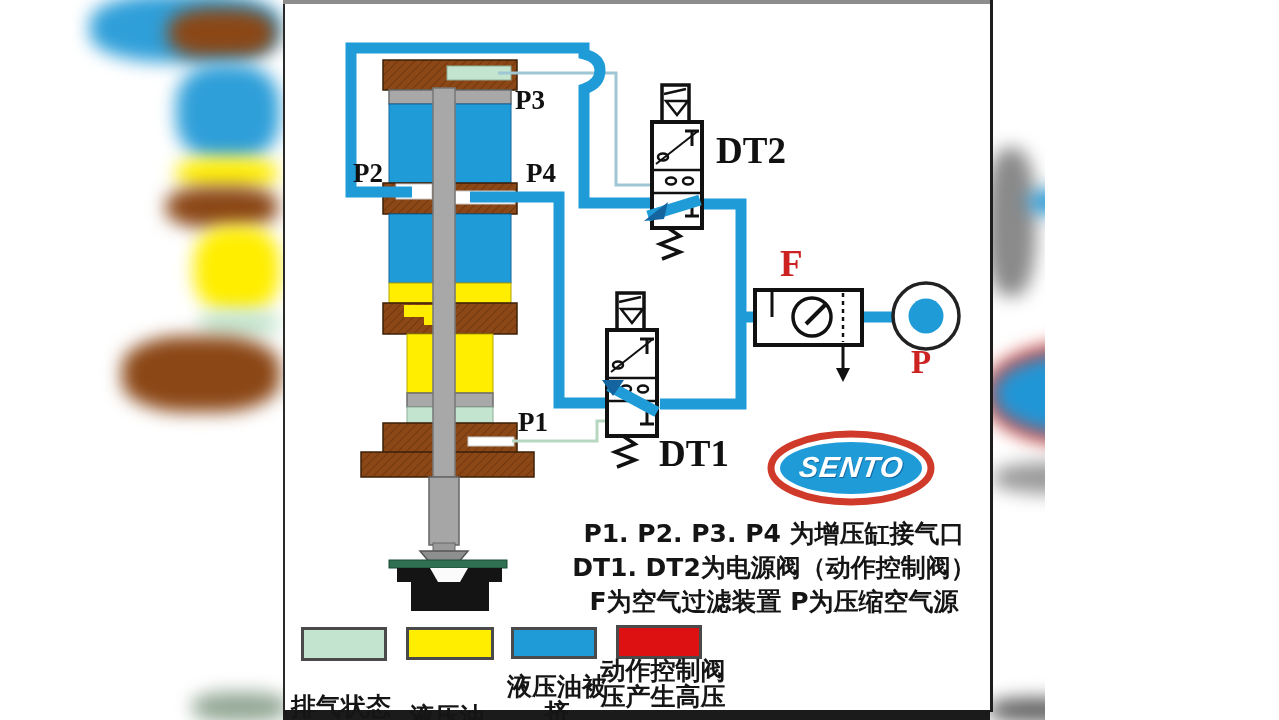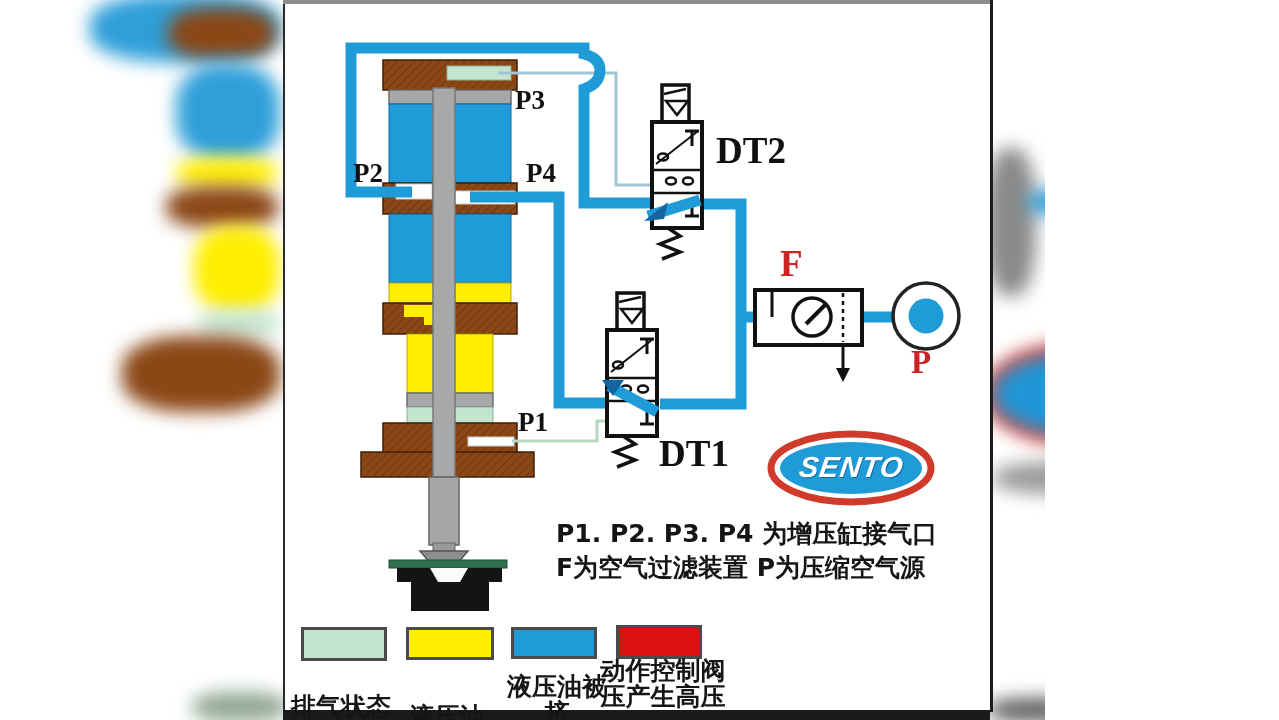--- a/index.html
+++ b/index.html
@@ -13,21 +13,21 @@
          border-left:2px solid #2a2a2a;border-right:3px solid #1d1d1d;}
   #panel-top{position:absolute;left:283px;top:0;width:707px;height:4px;background:#8d8d8d;}
   #panel-bottom{position:absolute;left:283px;top:710px;width:707px;height:10px;background:#1b1b1b;}
   
   .port-label{position:absolute;font-family:"Liberation Serif","DejaVu Serif",serif;
               font-weight:bold;color:#111;font-size:27px;}
   .valve-label{position:absolute;font-family:"Liberation Serif","DejaVu Serif",serif;
                font-weight:bold;color:#111;font-size:37px;}
   .red-label{position:absolute;font-family:"Liberation Serif","DejaVu Serif",serif;
              font-weight:bold;color:#cc2222;}
-  #notes{position:absolute;left:556px;top:517px;width:436px;text-align:left;
+  #notes{position:absolute;left:556px;top:517px;width:436px;text-align:center;
          font-family:"DejaVu Sans","Liberation Sans",sans-serif;font-weight:bold;
          color:#151515;font-size:25px;line-height:34px;letter-spacing:0px;}
   .legend-swatch{position:absolute;border:3px solid #4a4a4a;}
   .legend-label{position:absolute;font-family:"DejaVu Sans",sans-serif;font-weight:bold;
                 color:#151515;font-size:25px;text-align:center;line-height:26px;}
   #logo-text{position:absolute;left:786px;top:451px;width:131px;text-align:center;
              font-family:"Liberation Sans",sans-serif;font-style:italic;font-weight:bold;
              font-size:29px;color:#ffffff;transform:skewX(-8deg);letter-spacing:1px;
              text-shadow:1px 1px 0 rgba(0,60,120,.55);}
   svg{position:absolute;left:0;top:0;}
@@ -180,20 +180,21 @@
   <div class="port-label" style="left:518px;top:395px;margin-top:12px;">P1</div>
   <div class="valve-label" style="left:716px;top:129px;">DT2</div>
   <div class="valve-label" style="left:659px;top:432px;">DT1</div>
   <div class="red-label" style="left:780px;top:242px;font-size:37px;">F</div>
   <div class="red-label" style="left:911px;top:344px;font-size:33px;">P</div>
 
   <div id="logo-text">SENTO</div>
 
   <div id="notes">
     <div>P1. P2. P3. P4  为增压缸接气口</div>
+    <div>DT1. DT2为电源阀（动作控制阀）</div>
     <div>F为空气过滤装置 P为压缩空气源</div>
   </div>
 
   <div>
     <div class="legend-swatch" style="left: 301px; top: 627px; width: 80px; height: 28px; background-color: rgb(195, 228, 207);"></div>
     <div class="legend-label" style="left:288px;top:674px;width:106px;margin-top:20px;">排气状态</div>
 
     <div class="legend-swatch" style="left: 406px; top: 627px; width: 82px; height: 27px; background-color: rgb(255, 238, 0);"></div>
     <div class="legend-label" style="left:399px;top:704px;width:96px;">液压油</div>
 

